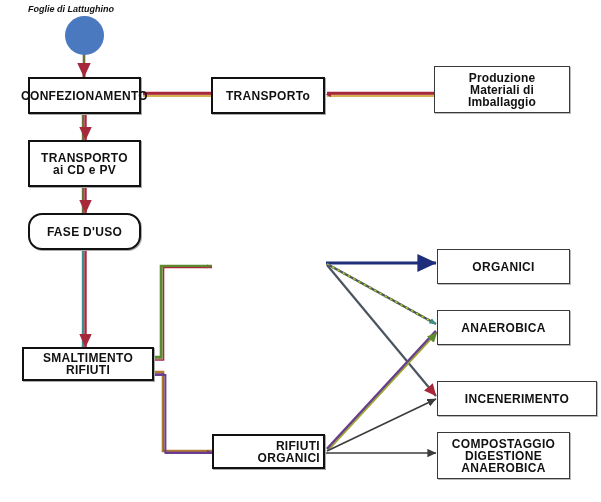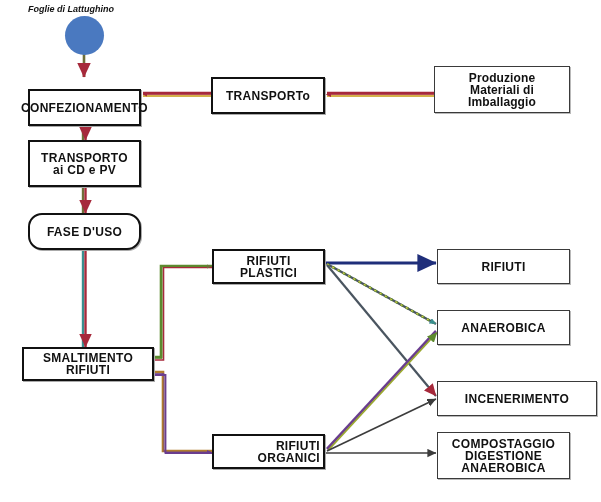--- a/index.html
+++ b/index.html
@@ -173,21 +173,21 @@
     </g>
 
     <g>
       <line x1="326" y1="453" x2="436" y2="453" stroke="#3c3c3c" stroke-width="1.6" marker-end="url(#ah-gray)"></line>
     </g>
   </svg>
 
   <div class="source-title" style="left:28px; top:4px;">Foglie di Lattughino</div>
   <div class="source-circle" style="left:65px; top:16px; width:39px; height:39px;"></div>
 
-  <div class="node heavy" style="left:28px; top:77px; width:113px; height:37px;margin-top:12px;">
+  <div class="node heavy" style="left:28px; top:77px; width:113px; height:37px;">
     <span class="lbl">CONFEZIONAMENTO</span>
   </div>
 
   <div class="node heavy" style="left:28px; top:140px; width:113px; height:47px;">
     <span class="lbl">TRANSPORTO
 ai CD e PV</span>
   </div>
 
   <div class="node heavy" style="left:28px; top:213px; width:113px; height:37px;border-radius:14px;">
     <span class="lbl">FASE D'USO</span>
@@ -199,30 +199,27 @@
 
   <div class="node heavy" style="left:211px; top:77px; width:114px; height:37px;">
     <span class="lbl">TRANSPORTo</span>
   </div>
 
   <div class="node thin soft" style="left:434px; top:66px; width:136px; height:47px;">
     <span class="lbl" style="font-weight:bold;">Produzione
 Materiali di Imballaggio</span>
   </div>
 
-  <div class="node heavy" style="left:212px; top:249px; width:113px; height:35px;">
-    <span class="lbl">RIFIUTI PLASTICI</span>
-  </div>
 
   <div class="node heavy" style="left:212px; top:434px; width:113px; height:35px;text-align:right;">
     <span class="lbl">RIFIUTI ORGANICI</span>
   </div>
 
   <div class="node thin" style="left:437px; top:249px; width:133px; height:35px;">
-    <span class="lbl">RIFIUTI</span>
+    <span class="lbl">ORGANICI</span>
   </div>
 
   <div class="node thin" style="left:437px; top:310px; width:133px; height:35px;">
     <span class="lbl">ANAEROBICA</span>
   </div>
 
   <div class="node thin" style="left:437px; top:381px; width:160px; height:35px;">
     <span class="lbl">INCENERIMENTO</span>
   </div>
 

